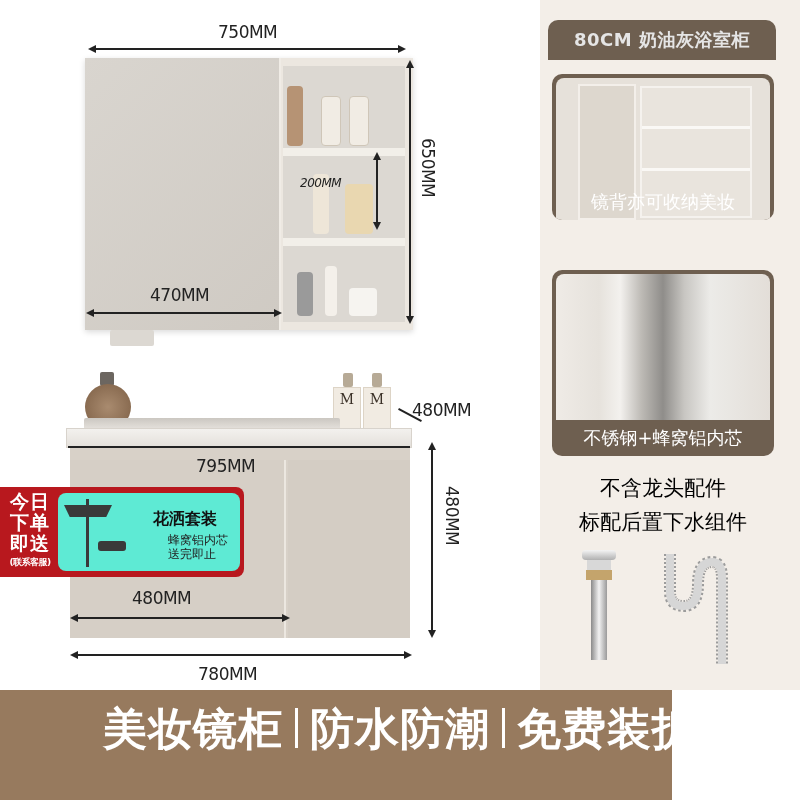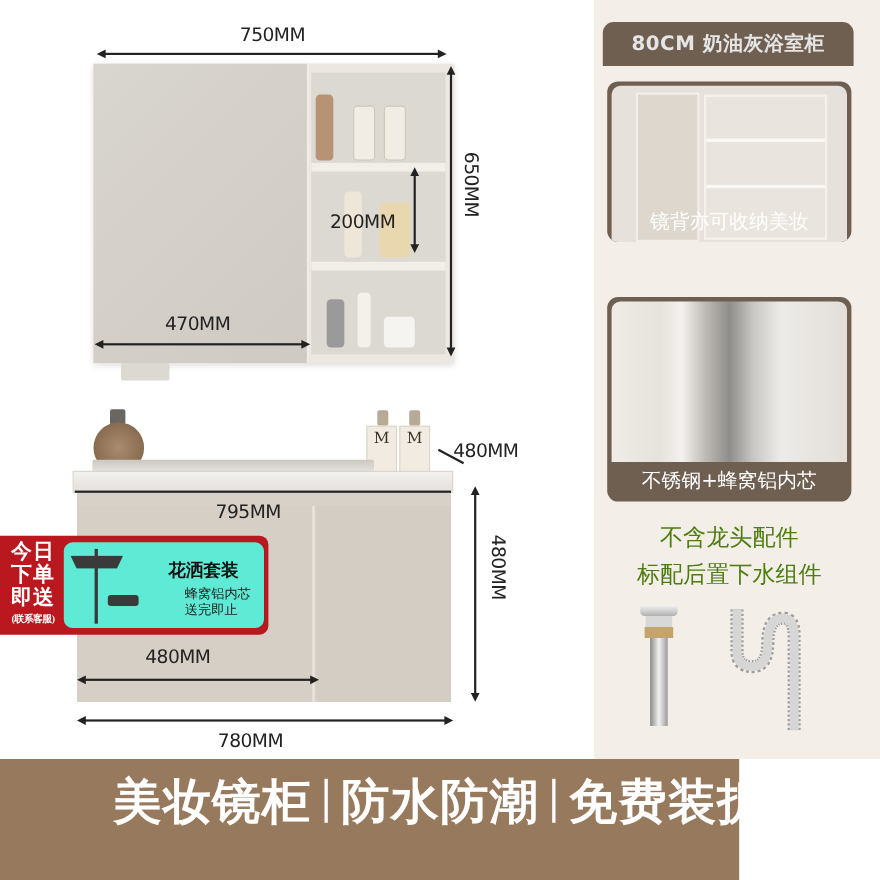--- a/index.html
+++ b/index.html
@@ -34,35 +34,35 @@
   .door-right { position: absolute; left: 218px; top: 12px; width: 122px; height: 178px; background: #d4cdc4; }
   .perfume { position: absolute; left: 85px; top: 384px; width: 46px; height: 46px; border-radius: 50%; background: radial-gradient(#a98b6f, #7c5e44); }
   .perfume-cap { position: absolute; left: 100px; top: 372px; width: 14px; height: 14px; background: #6c6660; border-radius: 2px; }
   .m-bottle { position: absolute; top: 387px; width: 28px; height: 44px; background: #f1ebe2; border: 1px solid #ddd4c6; font-family: "DejaVu Serif", serif; font-size: 14px; text-align: center; color: #3b3128; padding-top: 3px; }
   .m-pump { position: absolute; top: 373px; width: 10px; height: 14px; background: #b7aa96; border-radius: 2px; }
 
   
   .promo { position: absolute; left: 0; top: 487px; width: 244px; height: 90px; background: #b8181e; border-radius: 0 8px 8px 0; }
   .promo-left { position: absolute; left: 4px; top: 4px; width: 52px; color: #fff; text-align: center; }
   .promo-left .big { font-size: 19px; font-weight: bold; line-height: 21px; letter-spacing: 1px; }
-  .promo-left .small { font-size: 9px; font-weight: bold; margin-top: 2px; letter-spacing: -0.5px; font-family: Liberation Serif, serif; }
+  .promo-left .small { font-size: 9px; font-weight: bold; margin-top: 2px; letter-spacing: -0.5px; }
   .promo-card { position: absolute; left: 58px; top: 6px; width: 182px; height: 78px; background: #5eead4; border-radius: 8px; }
   .promo-title { position: absolute; left: 95px; top: 16px; font-size: 16px; font-weight: bold; color: #111; }
   .promo-sub { position: absolute; left: 110px; top: 40px; font-size: 12px; color: #222; line-height: 14px; }
   .shower-head { position: absolute; left: 6px; top: 12px; width: 48px; height: 12px; background: #3a3a3a; clip-path: polygon(0 0, 100% 0, 88% 100%, 12% 100%); }
   .shower-pole { position: absolute; left: 28px; top: 6px; width: 3px; height: 68px; background: #3a3a3a; }
   .shower-valve { position: absolute; left: 40px; top: 48px; width: 28px; height: 10px; background: #3a3a3a; border-radius: 3px; }
 
   
   .title-chip { position: absolute; left: 548px; top: 20px; width: 228px; height: 40px; background: #6e5f50; border-radius: 10px 10px 0 0; color: #e5e5e5; font-size: 18px; font-weight: bold; text-align: center; line-height: 40px; letter-spacing: 0.5px; }
   .card { position: absolute; left: 552px; width: 222px; background: #6e5f50; border-radius: 10px; overflow: hidden; }
   .card-img { position: absolute; left: 4px; top: 4px; width: 214px; background: #e6e1da; border-radius: 8px 8px 0 0; overflow: hidden; }
   .card-cap { position: absolute; left: 0; bottom: 0; width: 222px; height: 36px; color: #fff; font-size: 18px; text-align: center; line-height: 36px; }
 
-  .note1, .note2 { position: absolute; left: 548px; width: 230px; text-align: center; font-size: 21px; color: #4d7c0f; }
+  .note1, .note2 { position: absolute; left: 548px; width: 230px; text-align: center; font-size: 21px; color: #000000; }
 
   .drain { position: absolute; left: 582px; top: 550px; width: 34px; height: 112px; }
   .drain .cap { position: absolute; left: 0; top: 0; width: 34px; height: 10px; background: linear-gradient(#f4f4f4, #b0b0b0); border-radius: 4px; }
   .drain .ring { position: absolute; left: 5px; top: 10px; width: 24px; height: 10px; background: #d8d8d8; }
   .drain .brass { position: absolute; left: 4px; top: 20px; width: 26px; height: 10px; background: #c4a46c; }
   .drain .tube { position: absolute; left: 9px; top: 30px; width: 16px; height: 80px; background: linear-gradient(90deg, #8a8a8a, #f2f2f2, #9a9a9a); }
   .hose { position: absolute; left: 658px; top: 548px; width: 70px; height: 118px; }
 
   
   .banner { position: absolute; left: 0; top: 690px; width: 672px; height: 110px; background: #977a5e; }
@@ -92,21 +92,21 @@
       <div class="bottle" style="left:66px; top:30px; width:20px; height:50px; background:#f1ece4; border:1px solid #cfc6b8;"></div>
       <div class="bottle" style="left:30px; top:108px; width:16px; height:60px; background:#eee6d8;"></div>
       <div class="bottle" style="left:62px; top:118px; width:28px; height:50px; background:#e9d7b0;"></div>
       <div class="bottle" style="left:14px; top:206px; width:16px; height:44px; background:#9a9a9a;"></div>
       <div class="bottle" style="left:42px; top:200px; width:12px; height:50px; background:#f4f0ea;"></div>
       <div class="bottle" style="left:66px; top:222px; width:28px; height:28px; background:#f6f4f0;"></div>
     </div>
   </div>
   <div class="tissue"></div>
 
-  <span class="dim" style="left:300px; top:192px; font-size:17px;">200MM</span>
+  <span class="dim" style="left:300px; top:176px; font-size:12px;font-style:italic;">200MM</span>
   <div class="vline" style="left:376px; top:156px; height:70px;"></div>
   <div class="arrow-u" style="left:373px; top:152px;"></div>
   <div class="arrow-d" style="left:373px; top:222px;"></div>
 
   <span class="dim" style="left:150px; top:285px;">470MM</span>
   <div class="hline" style="left:90px; top:312px; width:186px;"></div>
   <div class="arrow-l" style="left:86px; top:309px;"></div>
   <div class="arrow-r" style="left:274px; top:309px;"></div>
 
   <div class="vline" style="left:409px; top:64px; height:256px;"></div>

